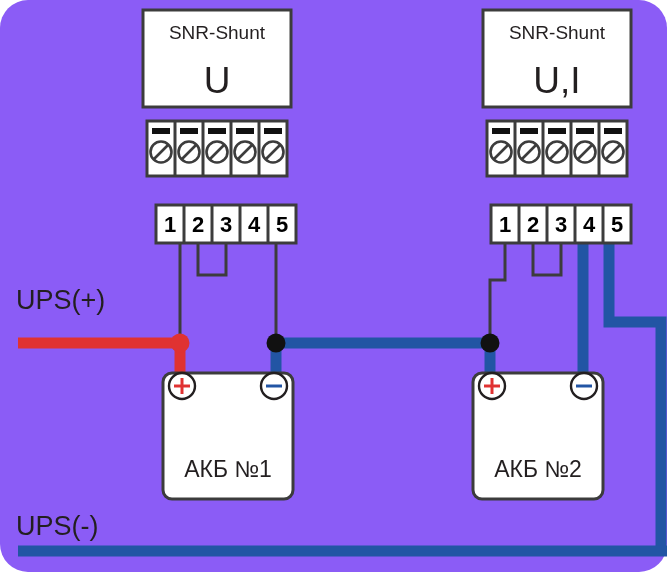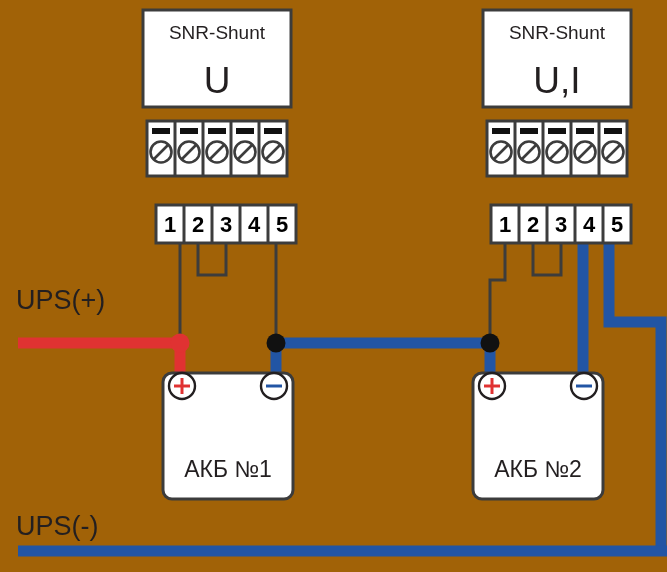--- a/index.html
+++ b/index.html
@@ -1,18 +1,18 @@
 <!DOCTYPE html>
 <html><head>
 <meta charset="utf-8">
 <style>
   html,body{margin:0;padding:0;background:#ffffff;}
   body{width:667px;height:572px;overflow:hidden;
        font-family:"Liberation Sans","DejaVu Sans",sans-serif;}
-  #stage{position:relative;width:667px;height:572px;background:#a16207;}
+  #stage{position:relative;width:667px;height:572px;background:#8b5cf6;border-radius:28px;}
   svg#diagram{position:absolute;left:0;top:0;width:667px;height:572px;display:block;}
   .lbl{font-family:"Liberation Sans","DejaVu Sans",sans-serif;fill:#231f20;}
   .shunt-title{font-size:19px;text-anchor:middle;}
   .shunt-mode{font-size:37px;text-anchor:middle;}
   .term-num{font-size:22px;font-weight:bold;text-anchor:middle;fill:#000;}
   .bat-name{font-size:23px;text-anchor:middle;fill:#231f20;}
   .ups-lbl{font-size:27px;text-anchor:start;fill:#231f20;}
 </style>
 </head>
 <body>

